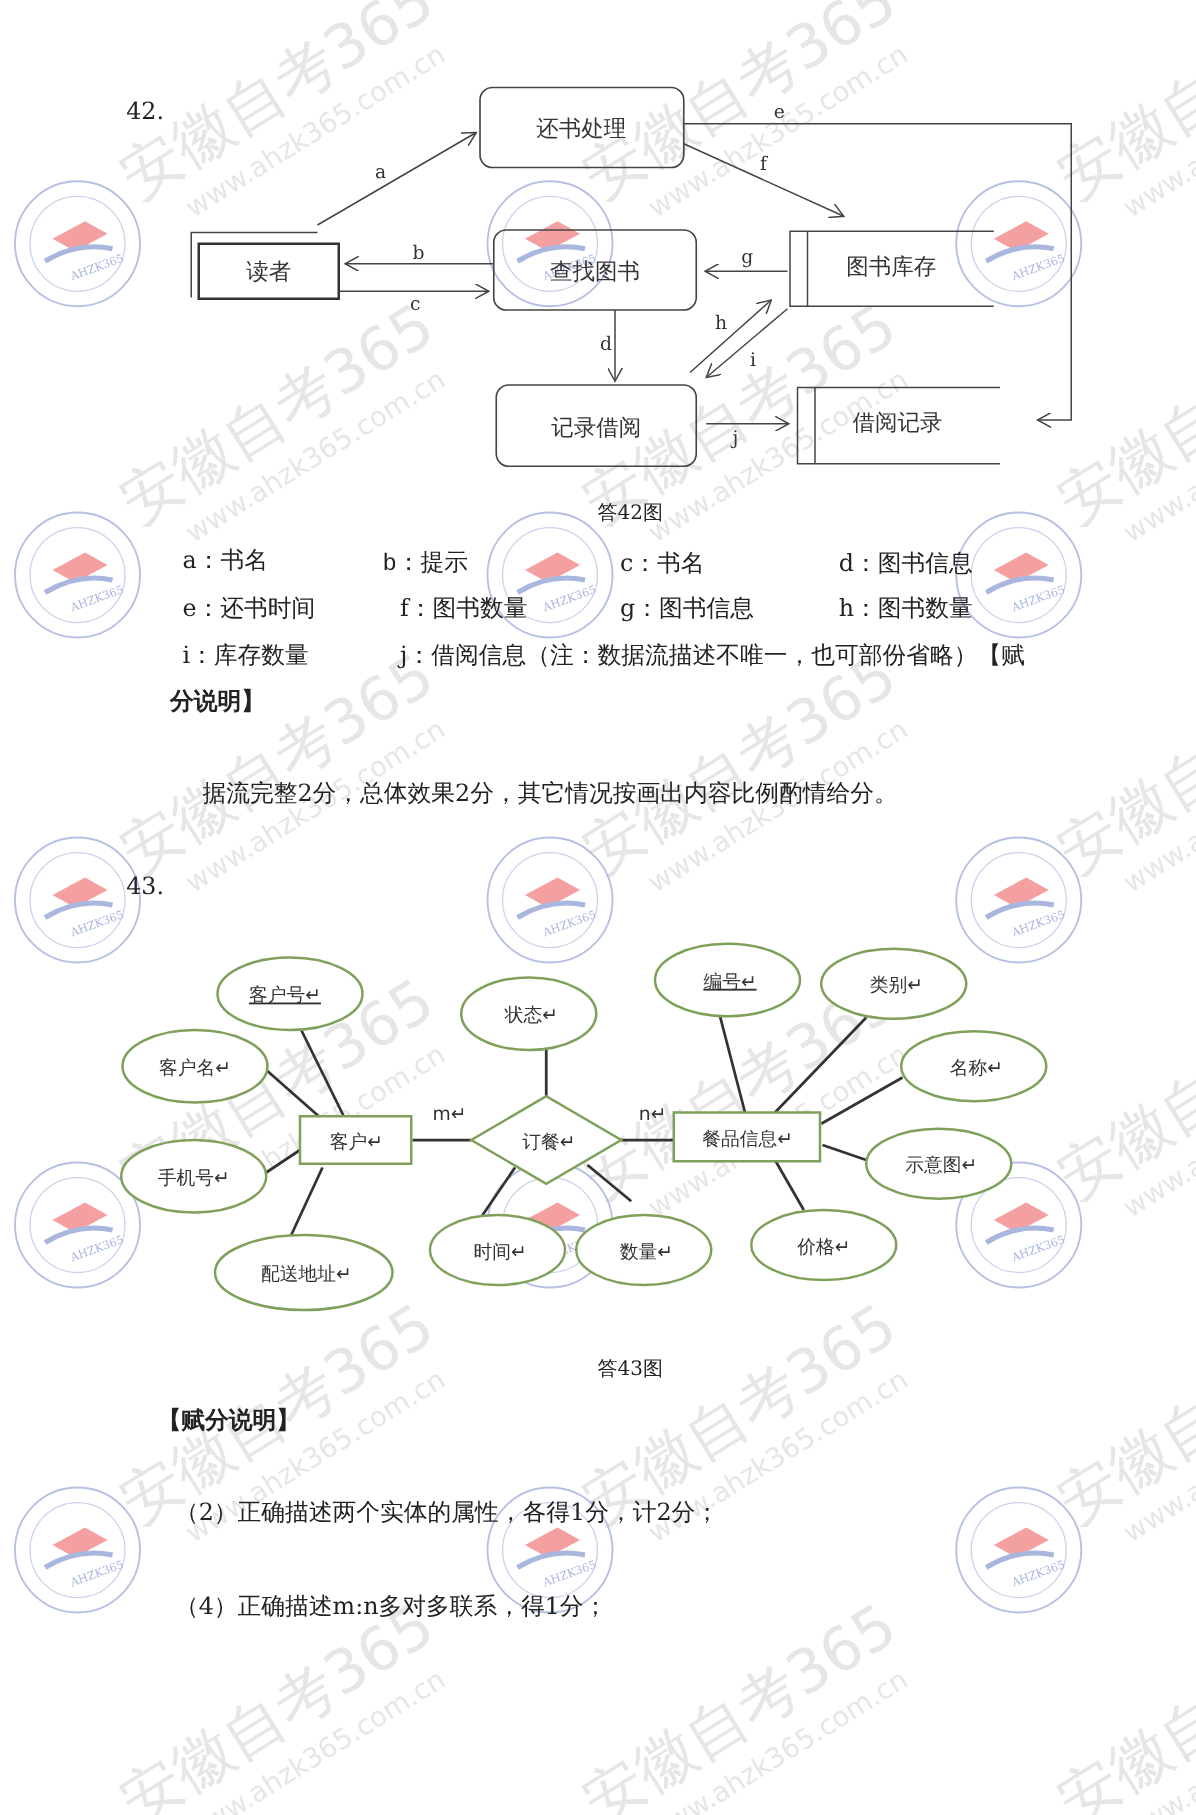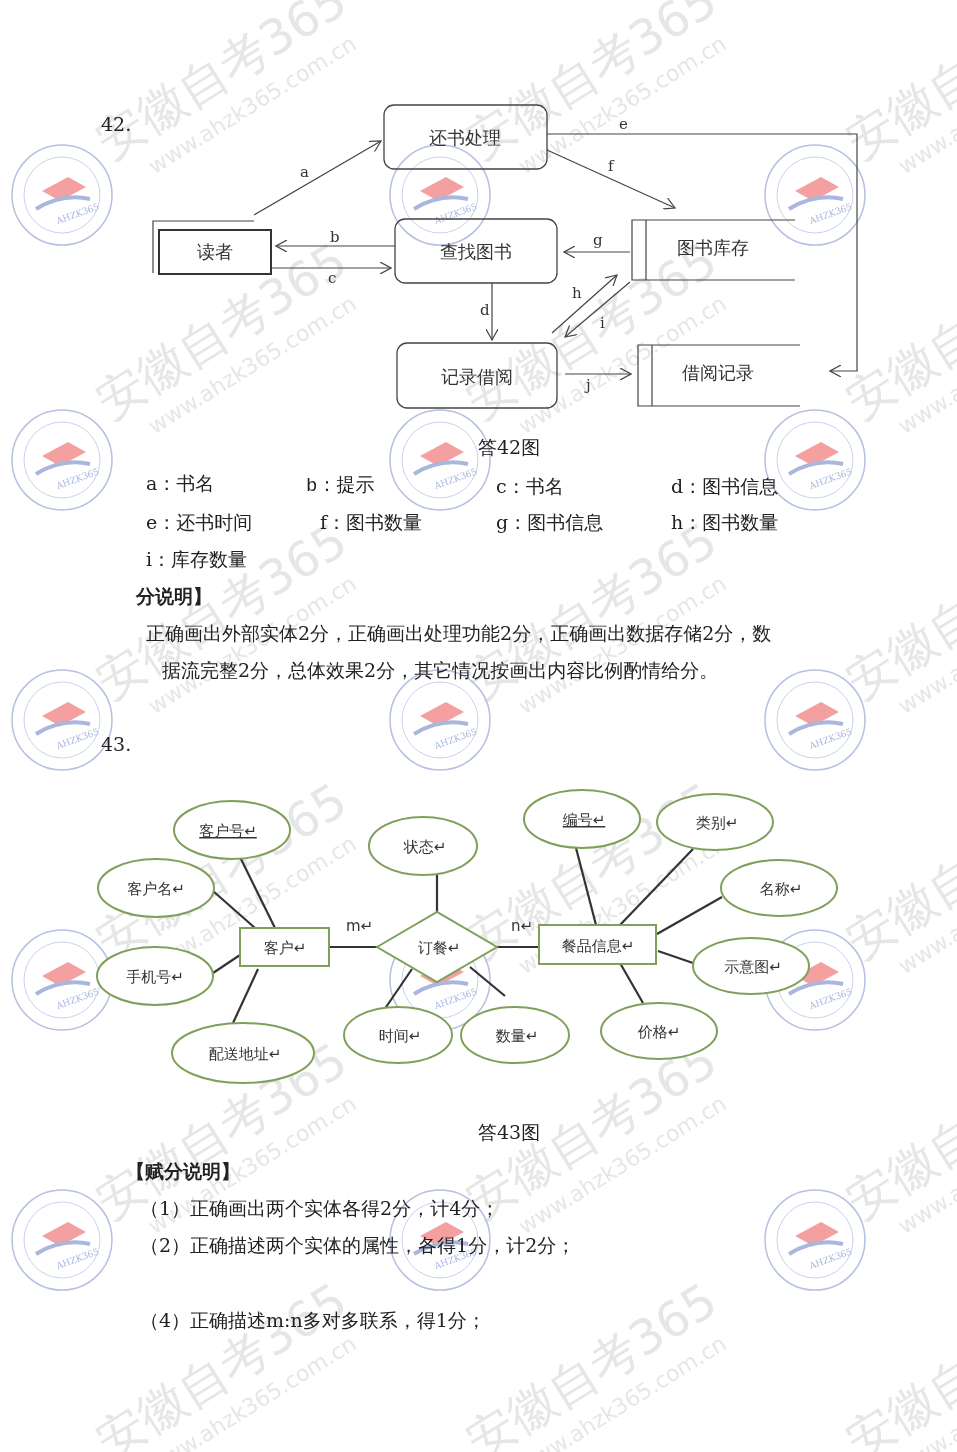--- a/index.html
+++ b/index.html
@@ -1,22 +1,22 @@
 <!DOCTYPE html>
 <html><head>
 <meta charset="utf-8">
 <style>
   html, body { margin:0; padding:0; background:#ffffff; }
   body { width:957px; height:1452px; position:relative; overflow:hidden;
          font-family:"DejaVu Serif","Liberation Serif",serif; color:#222; }
   .abs { position:absolute; }
   .wm-layer { position:absolute; left:0; top:0; width:957px; height:1452px; pointer-events:none; z-index:0; }
-  .content { position:absolute; left:0; top:0; width:957px; height:1260px; z-index:1;margin-top:35px; }
+  .content { position:absolute; left:0; top:0; width:957px; height:1260px; z-index:1; }
   .qnum { font-size:19px; }
-  .caption { font-size:19px; }
+  .caption { font-size:16px; }
   .txt { font-size:19px; line-height:37px; white-space:nowrap; }
   .er-label { font-family:"DejaVu Sans","Liberation Sans",sans-serif; font-size:15px; fill:#333; }
   .dfd-label { font-family:"DejaVu Serif","Liberation Serif",serif; font-size:18px; fill:#333; }
   .flow-label { font-family:"DejaVu Serif","Liberation Serif",serif; font-size:15px; fill:#333; }
   .bold { font-weight:bold; font-family:"DejaVu Sans","Liberation Sans",sans-serif; }
 </style>
 </head>
 <body>
 
 <div class="wm-layer">
@@ -148,23 +148,23 @@
   <div class="abs txt" style="left:306px; top:433px;font-family:Liberation Mono, monospace;"><span>b：</span><span>提示</span></div>
   <div class="abs txt" style="left:496px; top:433px;"><span>c：</span><span>书名</span></div>
   <div class="abs txt" style="left:671px; top:433px;"><span>d：</span><span>图书信息</span></div>
 
   <div class="abs txt" style="left:146px; top:469px;text-align:right;"><span>e：</span><span>还书时间</span></div>
   <div class="abs txt" style="left:320px; top:469px;"><span>f：</span><span>图书数量</span></div>
   <div class="abs txt" style="left:496px; top:469px;"><span>g：</span><span>图书信息</span></div>
   <div class="abs txt" style="left:671px; top:469px;"><span>h：</span><span>图书数量</span></div>
 
   <div class="abs txt" style="left:146px; top:506px;"><span>i：</span><span>库存数量</span></div>
+  <div class="abs txt" style="left:320px; top:506px;"><span>j：</span><span>借阅信息（注：数据流描述不唯一，也可部份省略）【赋</span></div>
 
   <div class="abs txt bold" style="left:136px; top:543px;">分说明】</div>
-  <div class="abs txt" style="left:146px; top:580px;">正确画出外部实体2分，正确画出处理功能2分，正确画出数据存储2分，数</div>
   <div class="abs txt" style="left:162px; top:617px;">据流完整2分，总体效果2分，其它情况按画出内容比例酌情给分。</div>
 
   <div class="abs qnum" style="left:101px; top:698px;">43.</div>
 
   <svg class="abs" style="left:0; top:740px;" width="957" height="320">
     <g stroke="#333" stroke-width="2.2">
 
       <line x1="240" y1="822" x2="275" y2="893" transform="translate(0,-740)"></line>
       <line x1="213" y1="856" x2="255" y2="893" transform="translate(0,-740)"></line>
       <line x1="213" y1="938" x2="240" y2="920" transform="translate(0,-740)"></line>
@@ -250,17 +250,16 @@
     </g>
     <g transform="translate(0,-740)">
       <text class="er-label" x="346" y="896">m↵</text>
       <text class="er-label" x="511" y="896">n↵</text>
     </g>
   </svg>
 
   <div class="abs caption" style="left:478px; top:1085px;">答43图</div>
 
   <div class="abs txt bold" style="left:126px; top:1118px;">【赋分说明】</div>
-  <div class="abs txt" style="left:140px; top:1155px;">（1）正确画出两个实体各得2分，计4分；</div>
   <div class="abs txt" style="left:140px; top:1192px;">（2）正确描述两个实体的属性，各得1分，计2分；</div>
   <div class="abs txt" style="left:140px; top:1267px;">（4）正确描述m:n多对多联系，得1分；</div>
 
 </div>
 
 </body></html>

